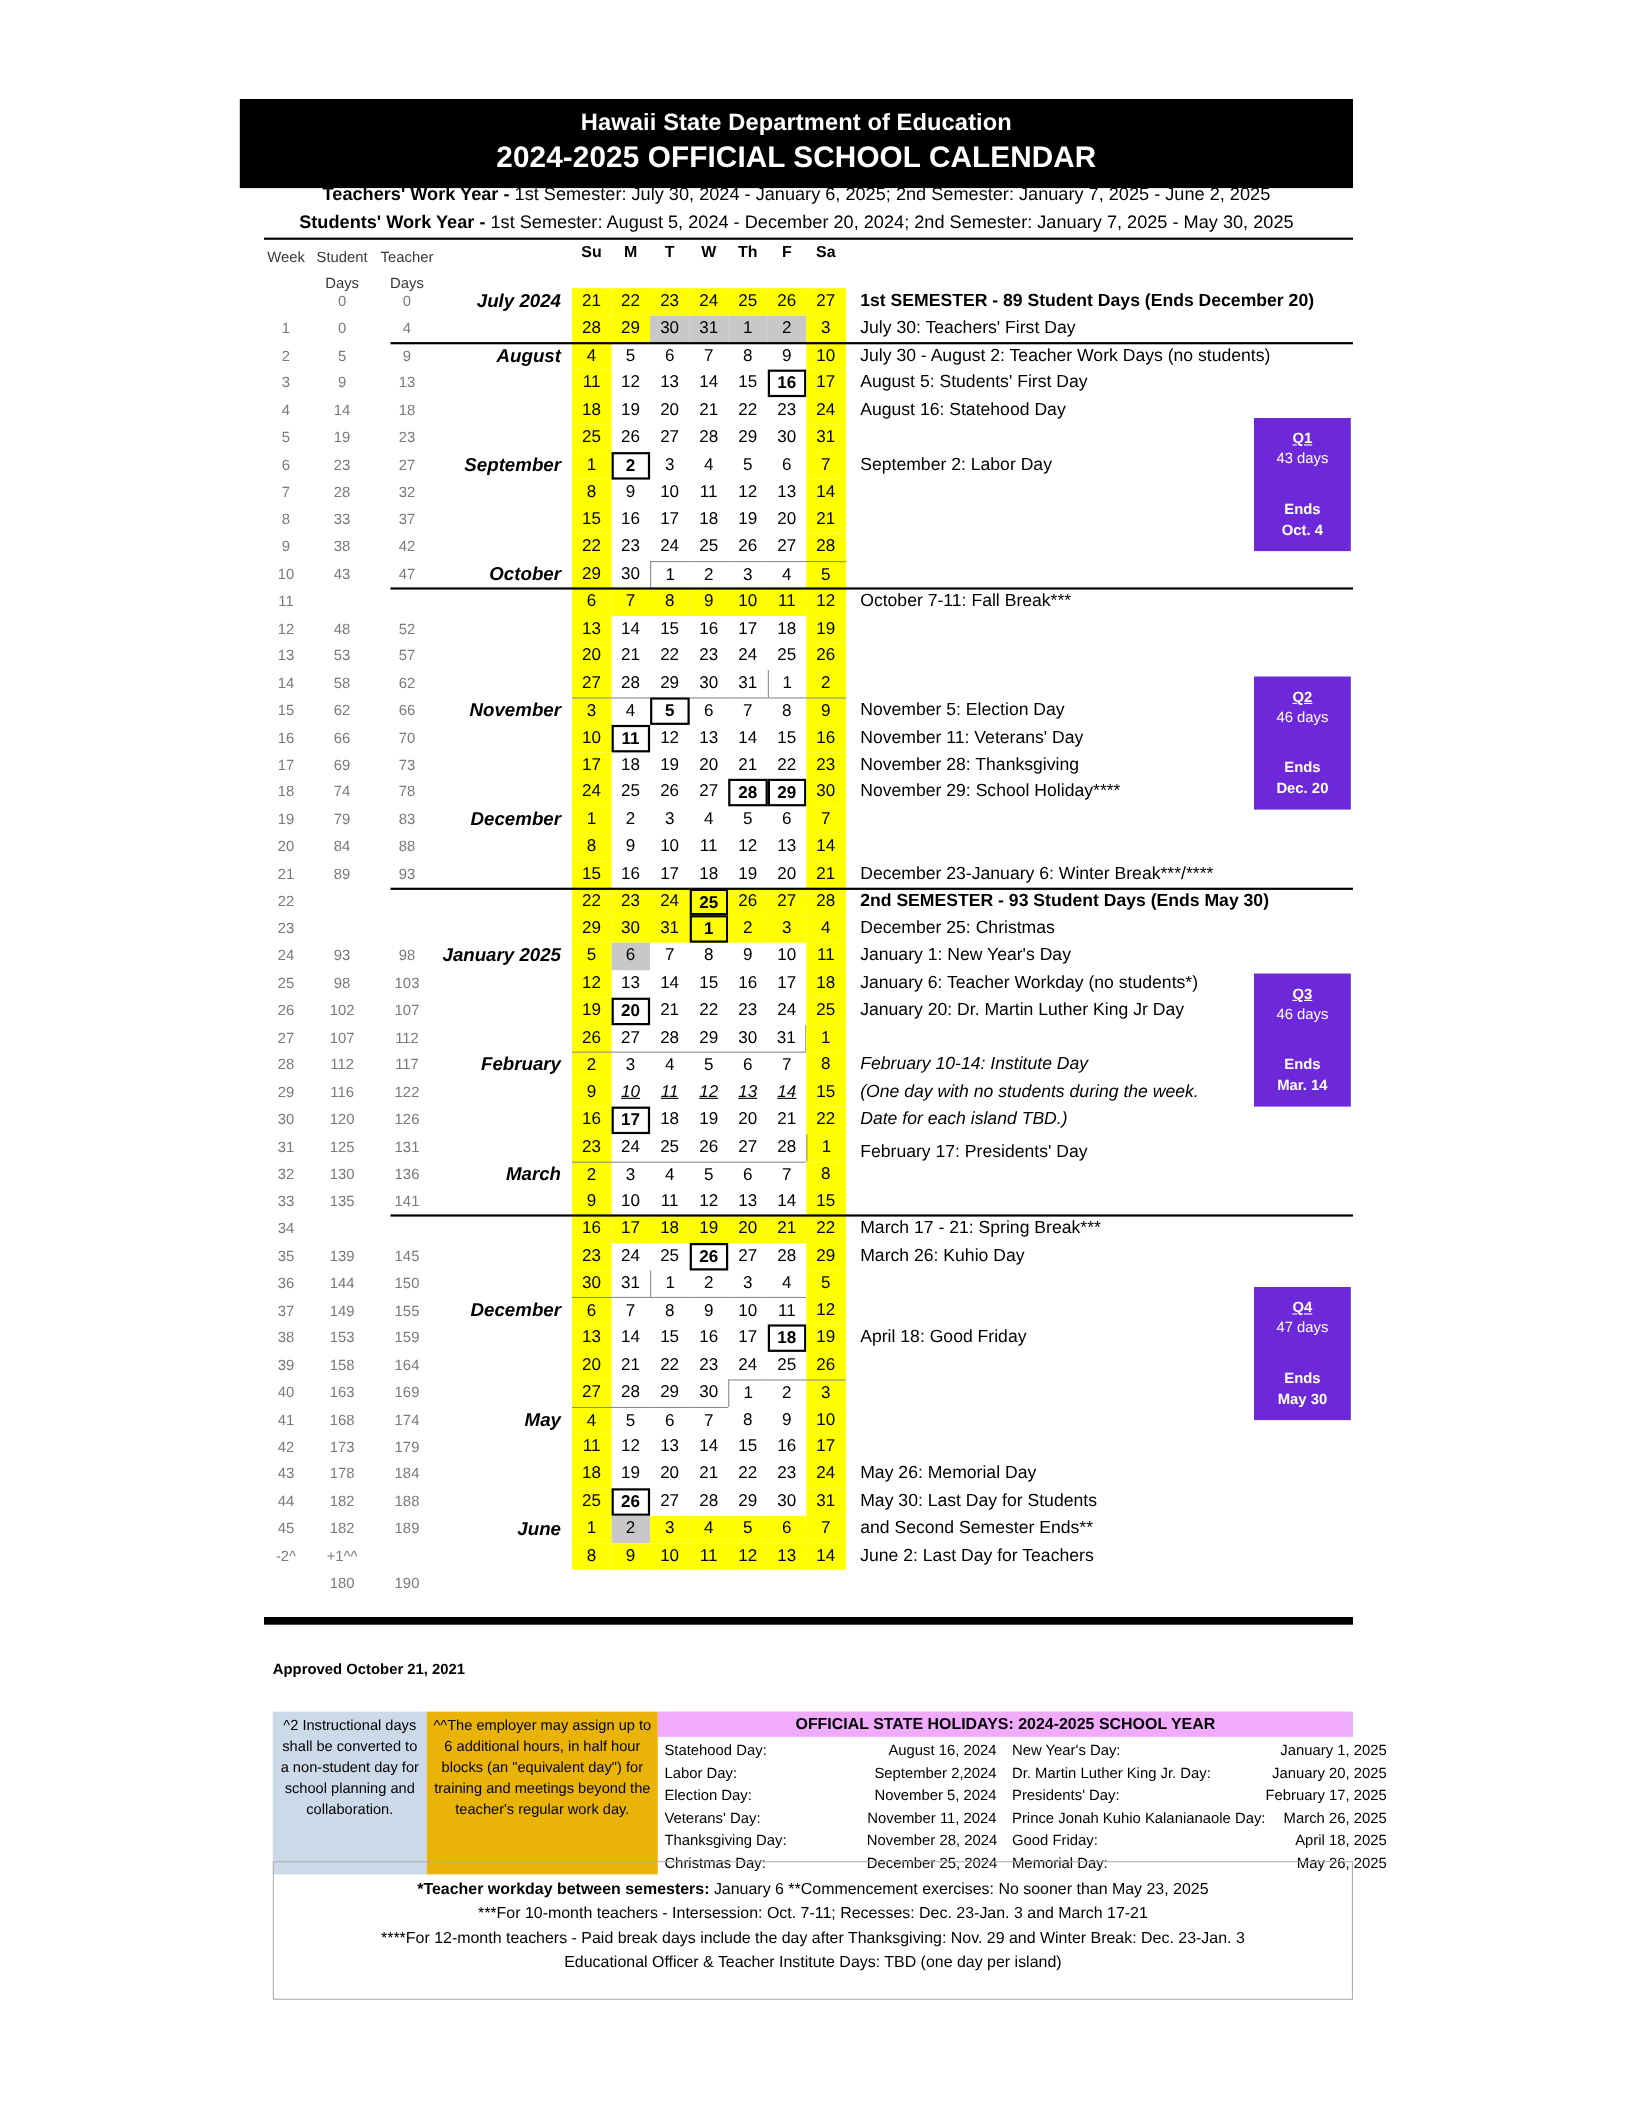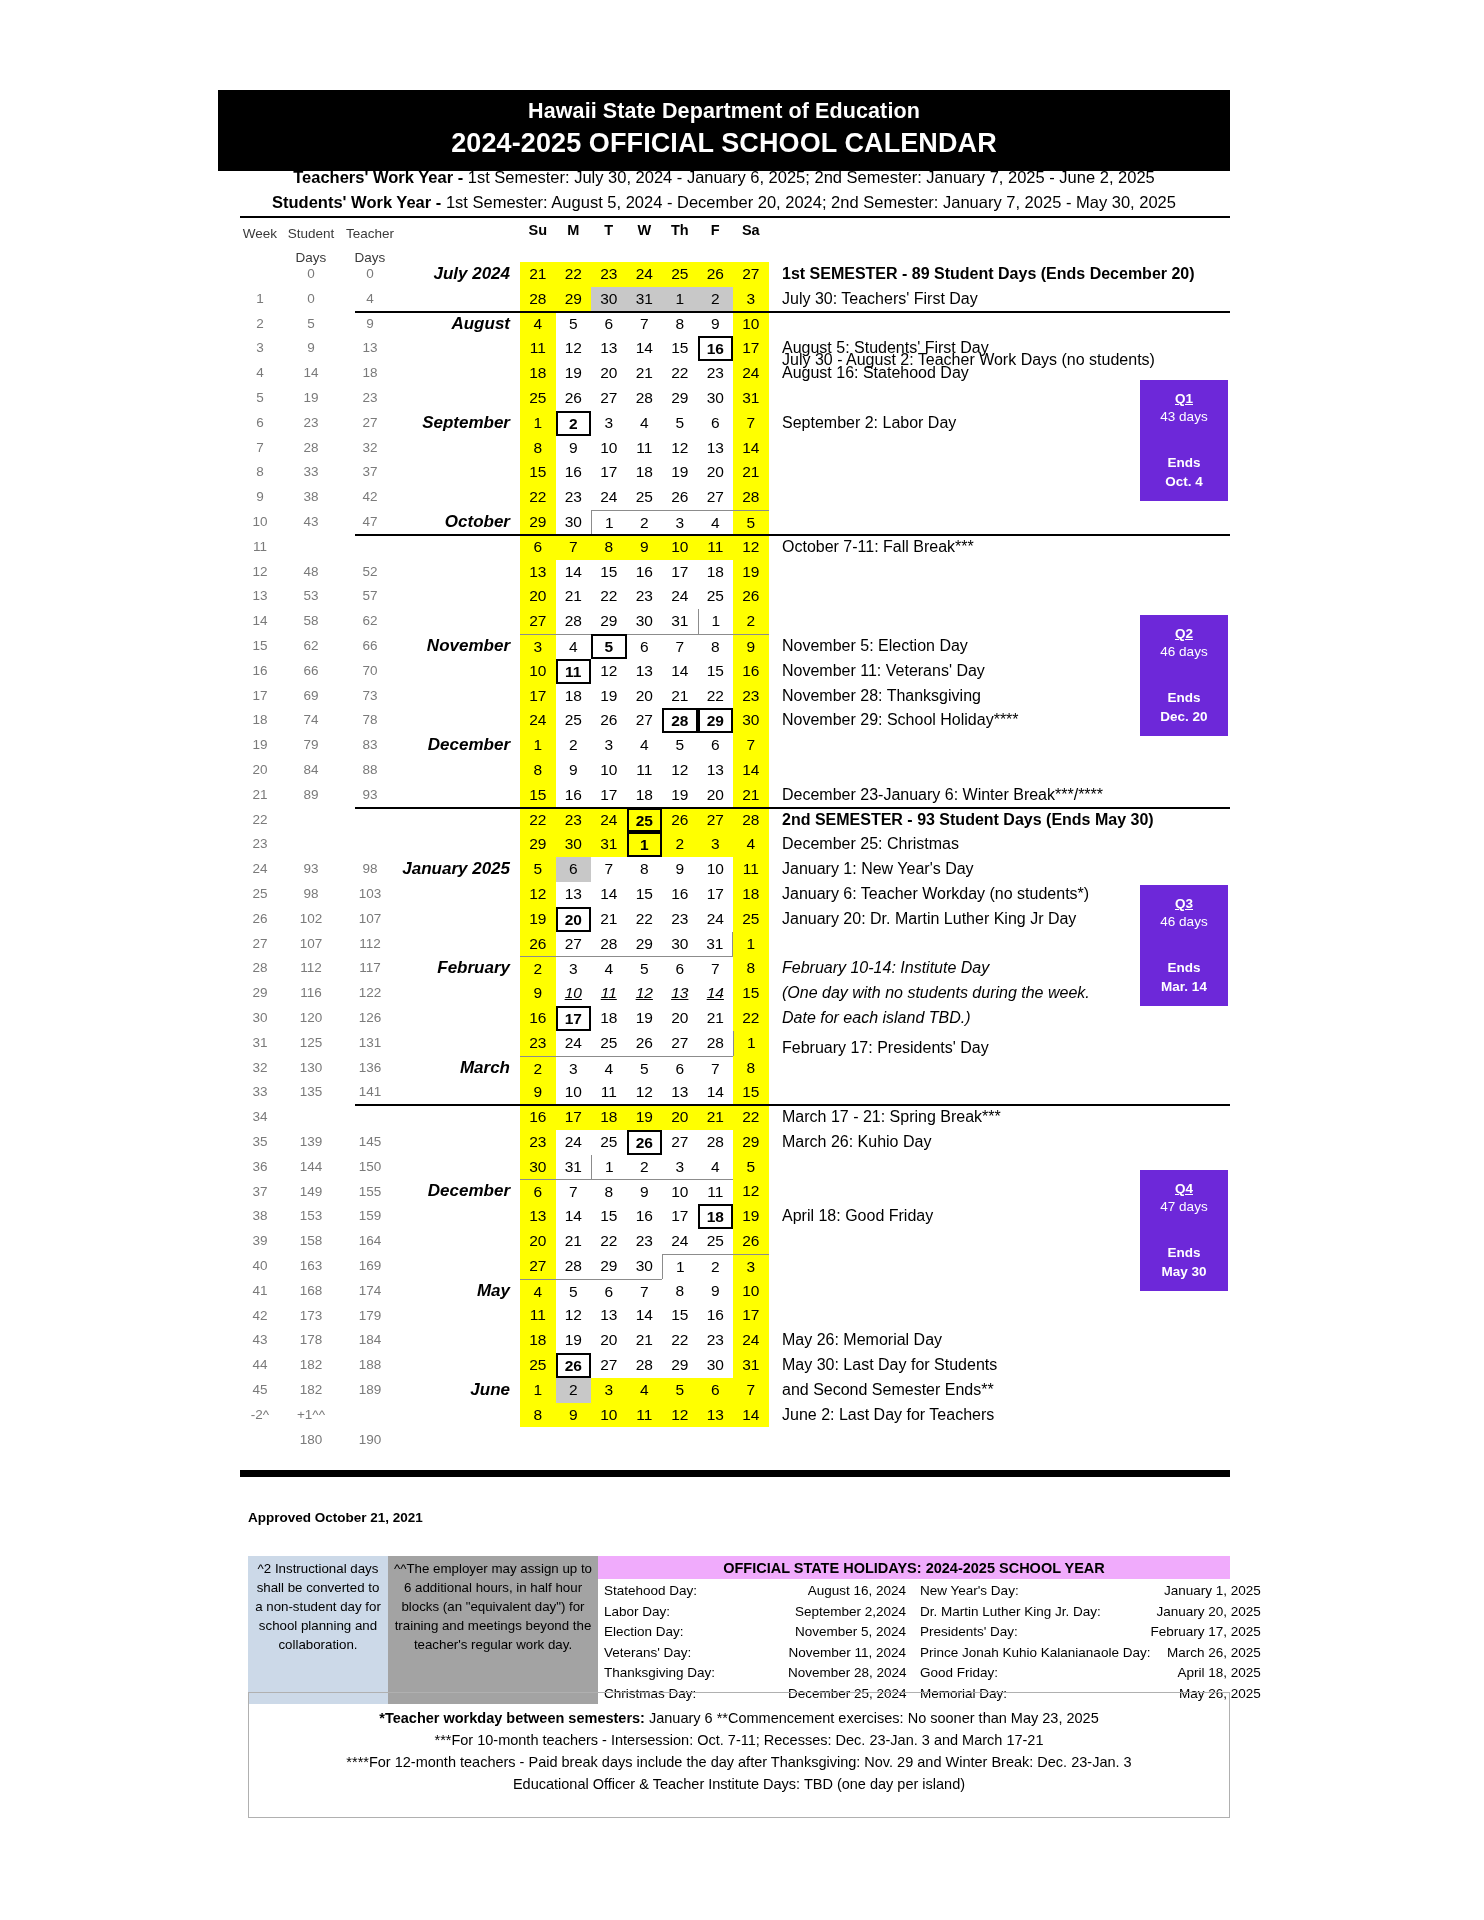--- a/index.html
+++ b/index.html
@@ -203,21 +203,21 @@
   }
   .fnbox {
     font-size: 13.3px;
     line-height: 1.42;
     text-align: center;
     padding: 4px 6px;
     box-sizing: border-box;
     width: 140px;
   }
   #fn-a { background: #ccd9e8; }
-  #fn-b { background: #a3a3a3; width: 210px; }
+  #fn-b { background: #eab308; width: 210px; }
 
   #holidays {
     flex: 1;
   }
   #hol-title {
     background: #f0abfc;
     text-align: center;
     font-weight: bold;
     font-size: 14.5px;
     padding: 4px 0 3px 0;
@@ -852,21 +852,21 @@
         <div class="dcell y">11</div>
         <div class="dcell y">12</div>
         <div class="dcell y">13</div>
         <div class="dcell y">14</div>
       </div>
     </div>
 
   <div id="notescol">
       <div class="note b" style="top: 262px;">1st SEMESTER - 89 Student Days (Ends December 20)</div>
       <div class="note " style="top: 286.8px;">July 30: Teachers' First Day</div>
-      <div class="note " style="top: 311.6px; margin-top: 36px;">July 30 - August 2: Teacher Work Days (no students)</div>
+      <div class="note " style="top: 311.6px;">July 30 - August 2: Teacher Work Days (no students)</div>
       <div class="note " style="top: 336.4px;">August 5: Students' First Day</div>
       <div class="note " style="top: 361.2px;">August 16: Statehood Day</div>
       <div class="note " style="top: 410.8px;">September 2: Labor Day</div>
       <div class="note " style="top: 534.8px;">October 7-11: Fall Break***</div>
       <div class="note " style="top: 634px;">November 5: Election Day</div>
       <div class="note " style="top: 658.8px;">November 11: Veterans' Day</div>
       <div class="note " style="top: 683.6px;">November 28: Thanksgiving</div>
       <div class="note " style="top: 708.4px;">November 29: School Holiday****</div>
       <div class="note " style="top: 782.8px;">December 23-January 6: Winter Break***/****</div>
       <div class="note b" style="top: 807.6px;">2nd SEMESTER - 93 Student Days (Ends May 30)</div>

